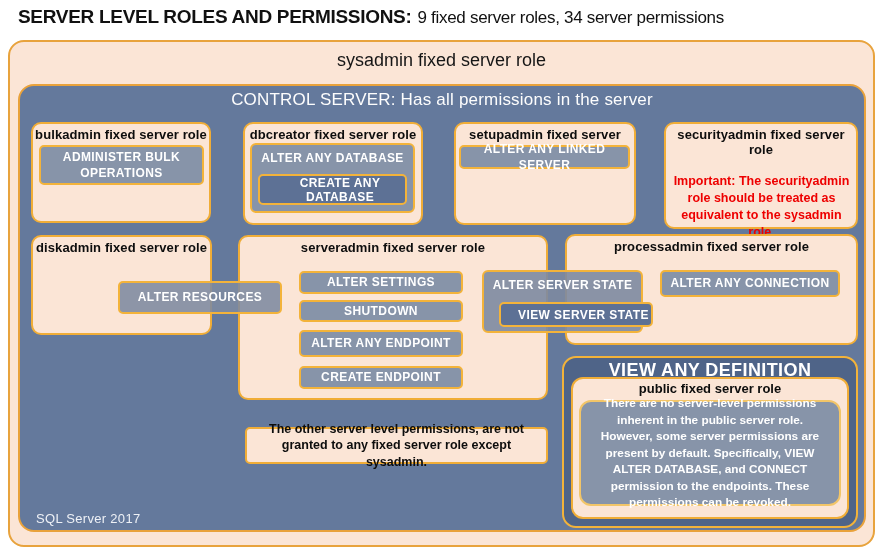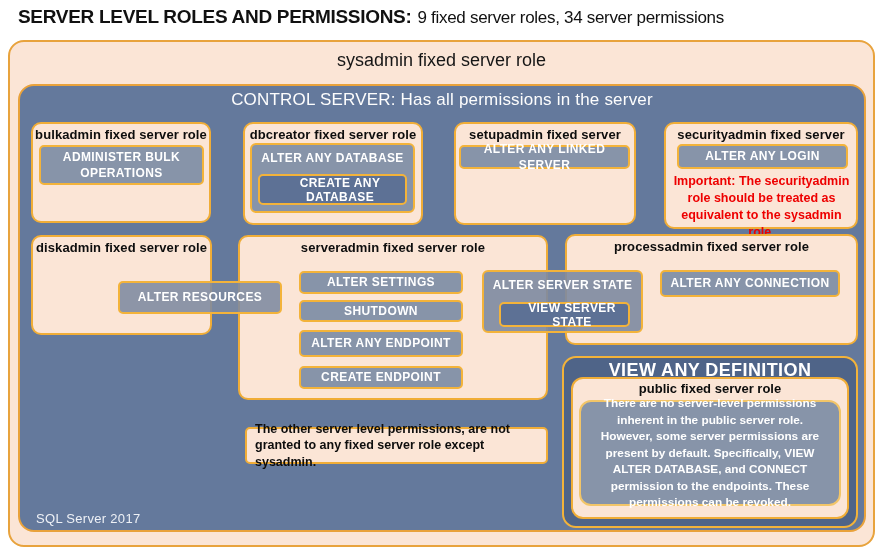--- a/index.html
+++ b/index.html
@@ -74,29 +74,29 @@
   .box-diskadmin{left:31px;top:235px;width:181px;height:100px;}
   .perm-alter-resources{left:118px;top:269px;width:164px;height:33px;margin-top:12px;}
 
   .box-serveradmin{left:238px;top:235px;width:310px;height:165px;}
   .perm-alter-settings{left:299px;top:271px;width:164px;height:23px;}
   .perm-shutdown{left:299px;top:300px;width:164px;height:22px;}
   .perm-alter-endpoint{left:299px;top:330px;width:164px;height:27px;}
   .perm-create-endpoint{left:299px;top:366px;width:164px;height:23px;}
 
   .group-alter-server-state{left:482px;top:270px;width:161px;height:63px;z-index:6;background:rgba(125,138,161,0.9);}
-  .perm-view-server-state{left:499px;top:302px;width:131px;height:25px;z-index:7;}
+  .perm-view-server-state{left:499px;top:302px;width:154px;height:25px;z-index:7;}
 
   .box-processadmin{left:565px;top:234px;width:293px;height:111px;}
   .perm-alter-connection{left:660px;top:270px;width:180px;height:27px;}
 
   .note-box{
     left:245px;top:427px;width:303px;height:37px;
     background:#fbe5d6;border:2px solid #f0ad37;border-radius:5px;
-    display:flex;align-items:center;justify-content:center;
+    display:flex;align-items:center;justify-content:center;text-align:center;
     font-size:12.5px;font-weight:bold;color:#0d0d0d;line-height:1.3;padding:0 8px;
   }
 
   
   .vad-box{
     left:562px;top:356px;width:296px;height:172px;
     background:#4f6488;border:2px solid #f3b33a;border-radius:14px;
   }
   .vad-label{left:562px;top:360px;width:296px;text-align:center;color:#fff;font-weight:bold;font-size:18px;letter-spacing:0.4px;}
   .public-box{
@@ -143,21 +143,20 @@
   <div class="abs perm-dark perm-create-any-db">CREATE ANY DATABASE</div>
 
   <div class="abs role-box box-setupadmin">
     <div class="role-title">setupadmin fixed server role</div>
   </div>
   <div class="abs perm perm-alter-linked">ALTER ANY LINKED SERVER</div>
 
   <div class="abs role-box box-securityadmin">
     <div class="role-title">securityadmin fixed server role</div>
   </div>
-  <div class="abs perm perm-alter-login">ALTER ANY LOGIN</div>
   <div class="abs security-warning">Important: The securityadmin role should be treated as equivalent to the sysadmin role.</div>
 
   <div class="abs role-box box-diskadmin">
     <div class="role-title">diskadmin fixed server role</div>
   </div>
   <div class="abs perm perm-overlay perm-alter-resources">ALTER RESOURCES</div>
 
   <div class="abs role-box box-serveradmin">
     <div class="role-title">serveradmin fixed server role</div>
   </div>

